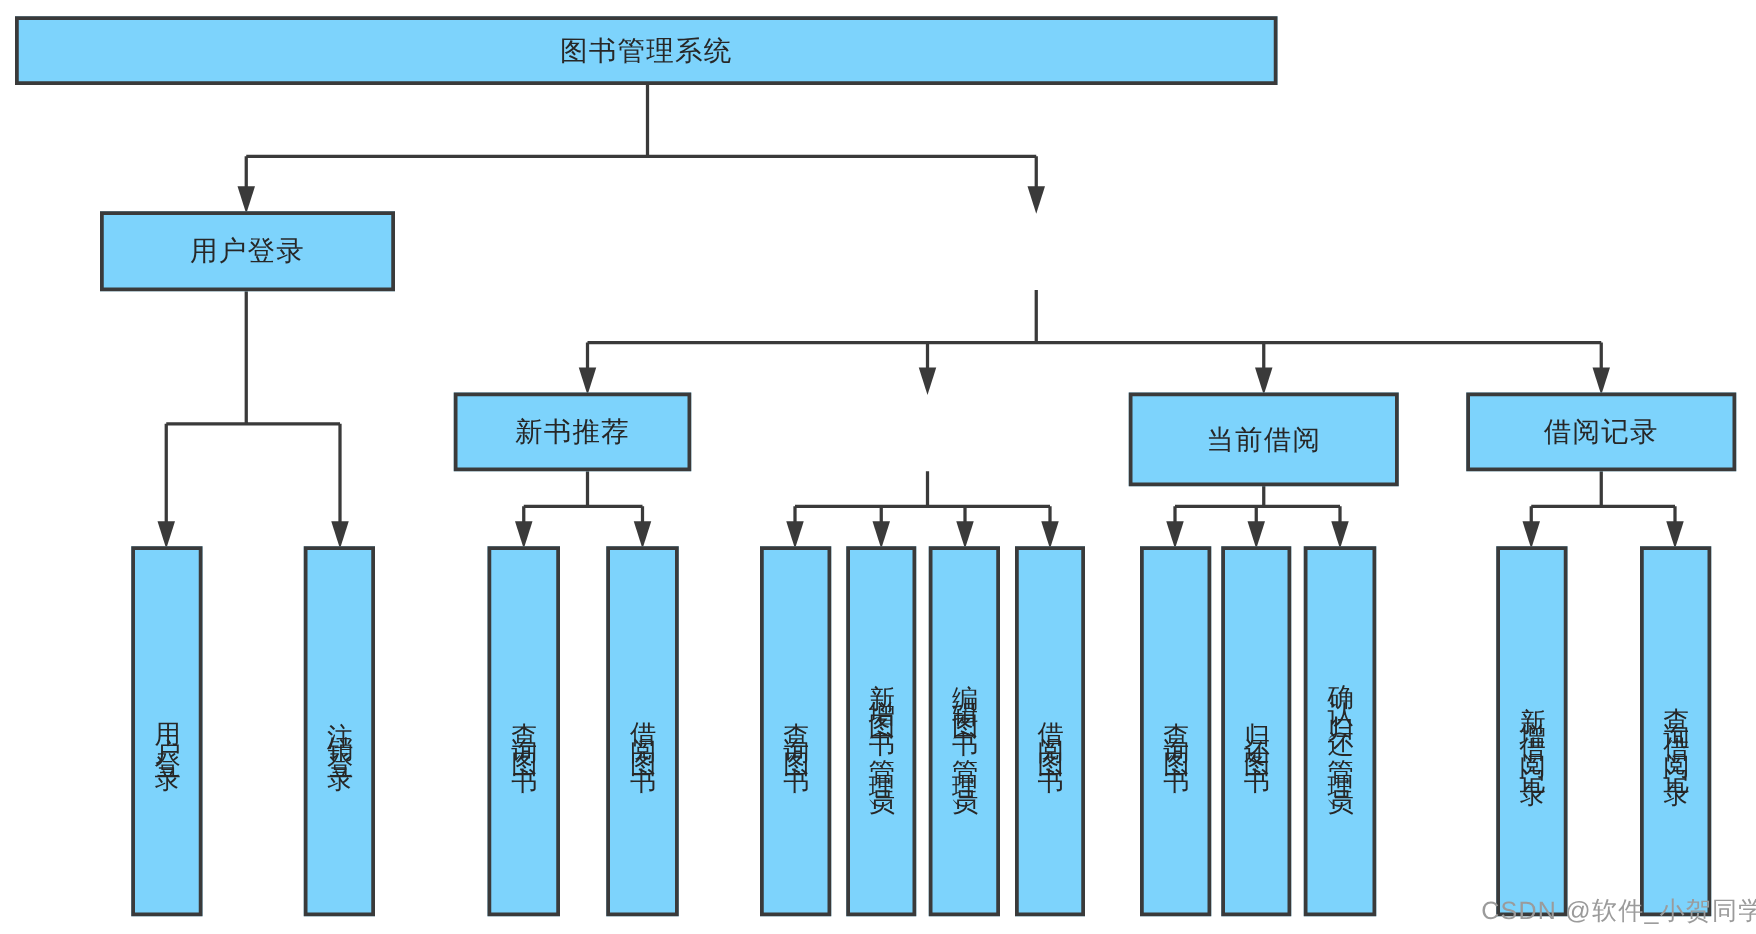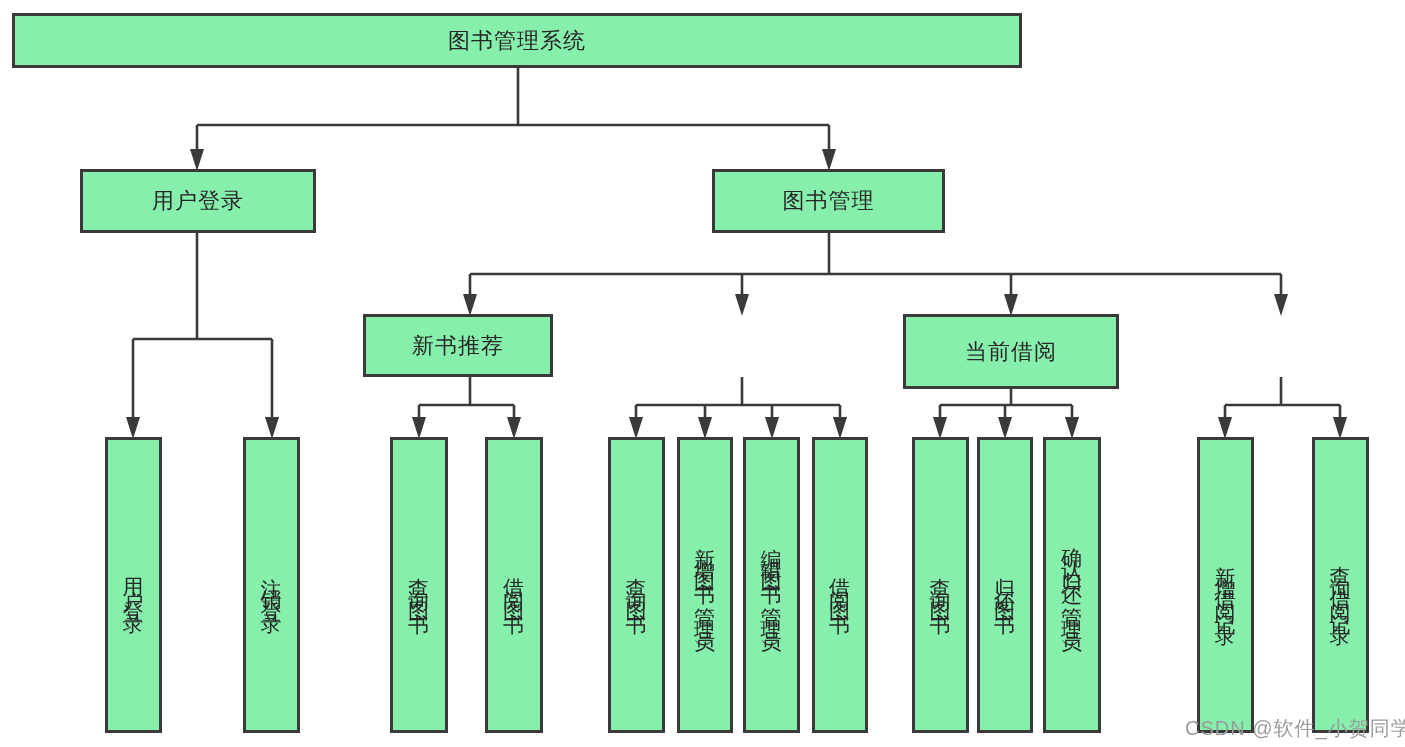--- a/index.html
+++ b/index.html
@@ -2,21 +2,21 @@
 <html><head>
 <meta charset="utf-8">
 <style>
   html,body{margin:0;padding:0;background:#ffffff;}
   .stage{
     position:relative;width:1405px;height:747px;background:#ffffff;
     font-family:"Liberation Sans","DejaVu Sans",sans-serif;overflow:hidden;
   }
   .connectors{position:absolute;left:0;top:0;width:1405px;height:747px;}
   .box{
-    position:absolute;box-sizing:border-box;background:#86efac;
+    position:absolute;box-sizing:border-box;background:#7dd3fc;
     border:3px solid #3a3a3a;display:flex;align-items:center;justify-content:center;
     z-index:2;
   }
   .lbl{
     color:#272727;font-size:22px;letter-spacing:1px;white-space:nowrap;line-height:1;
   }
   .box.v .lbl{
     writing-mode:vertical-lr;text-orientation:mixed;
     font-size:21px;letter-spacing:12px;line-height:1;
   }
@@ -70,29 +70,29 @@
     </g>
   </svg>
 
   <div class="box" style="left:12px;top:13px;width:1010px;height:55px">
     <span class="lbl">图书管理系统</span>
   </div>
 
   <div class="box" style="left:80px;top:169px;width:236px;height:64px">
     <span class="lbl">用户登录</span>
   </div>
-  <div class="box" style="left:712px;top:169px;width:233px;height:64px">
-    <span class="lbl">图书管理</span>
-  </div>
 
   <div class="box" style="left:363px;top:314px;width:190px;height:63px">
     <span class="lbl">新书推荐</span>
   </div>
   <div class="box" style="left:903px;top:314px;width:216px;height:75px">
     <span class="lbl">当前借阅</span>
+  </div>
+  <div class="box" style="left:1173px;top:314px;width:216px;height:63px">
+    <span class="lbl">借阅记录</span>
   </div>
 
   <div class="box v" style="left:105px;top:437px;width:57px;height:296px">
     <span class="lbl">用户登录</span>
   </div>
   <div class="box v" style="left:243px;top:437px;width:57px;height:296px">
     <span class="lbl">注销登录</span>
   </div>
 
   <div class="box v" style="left:390px;top:437px;width:58px;height:296px">

